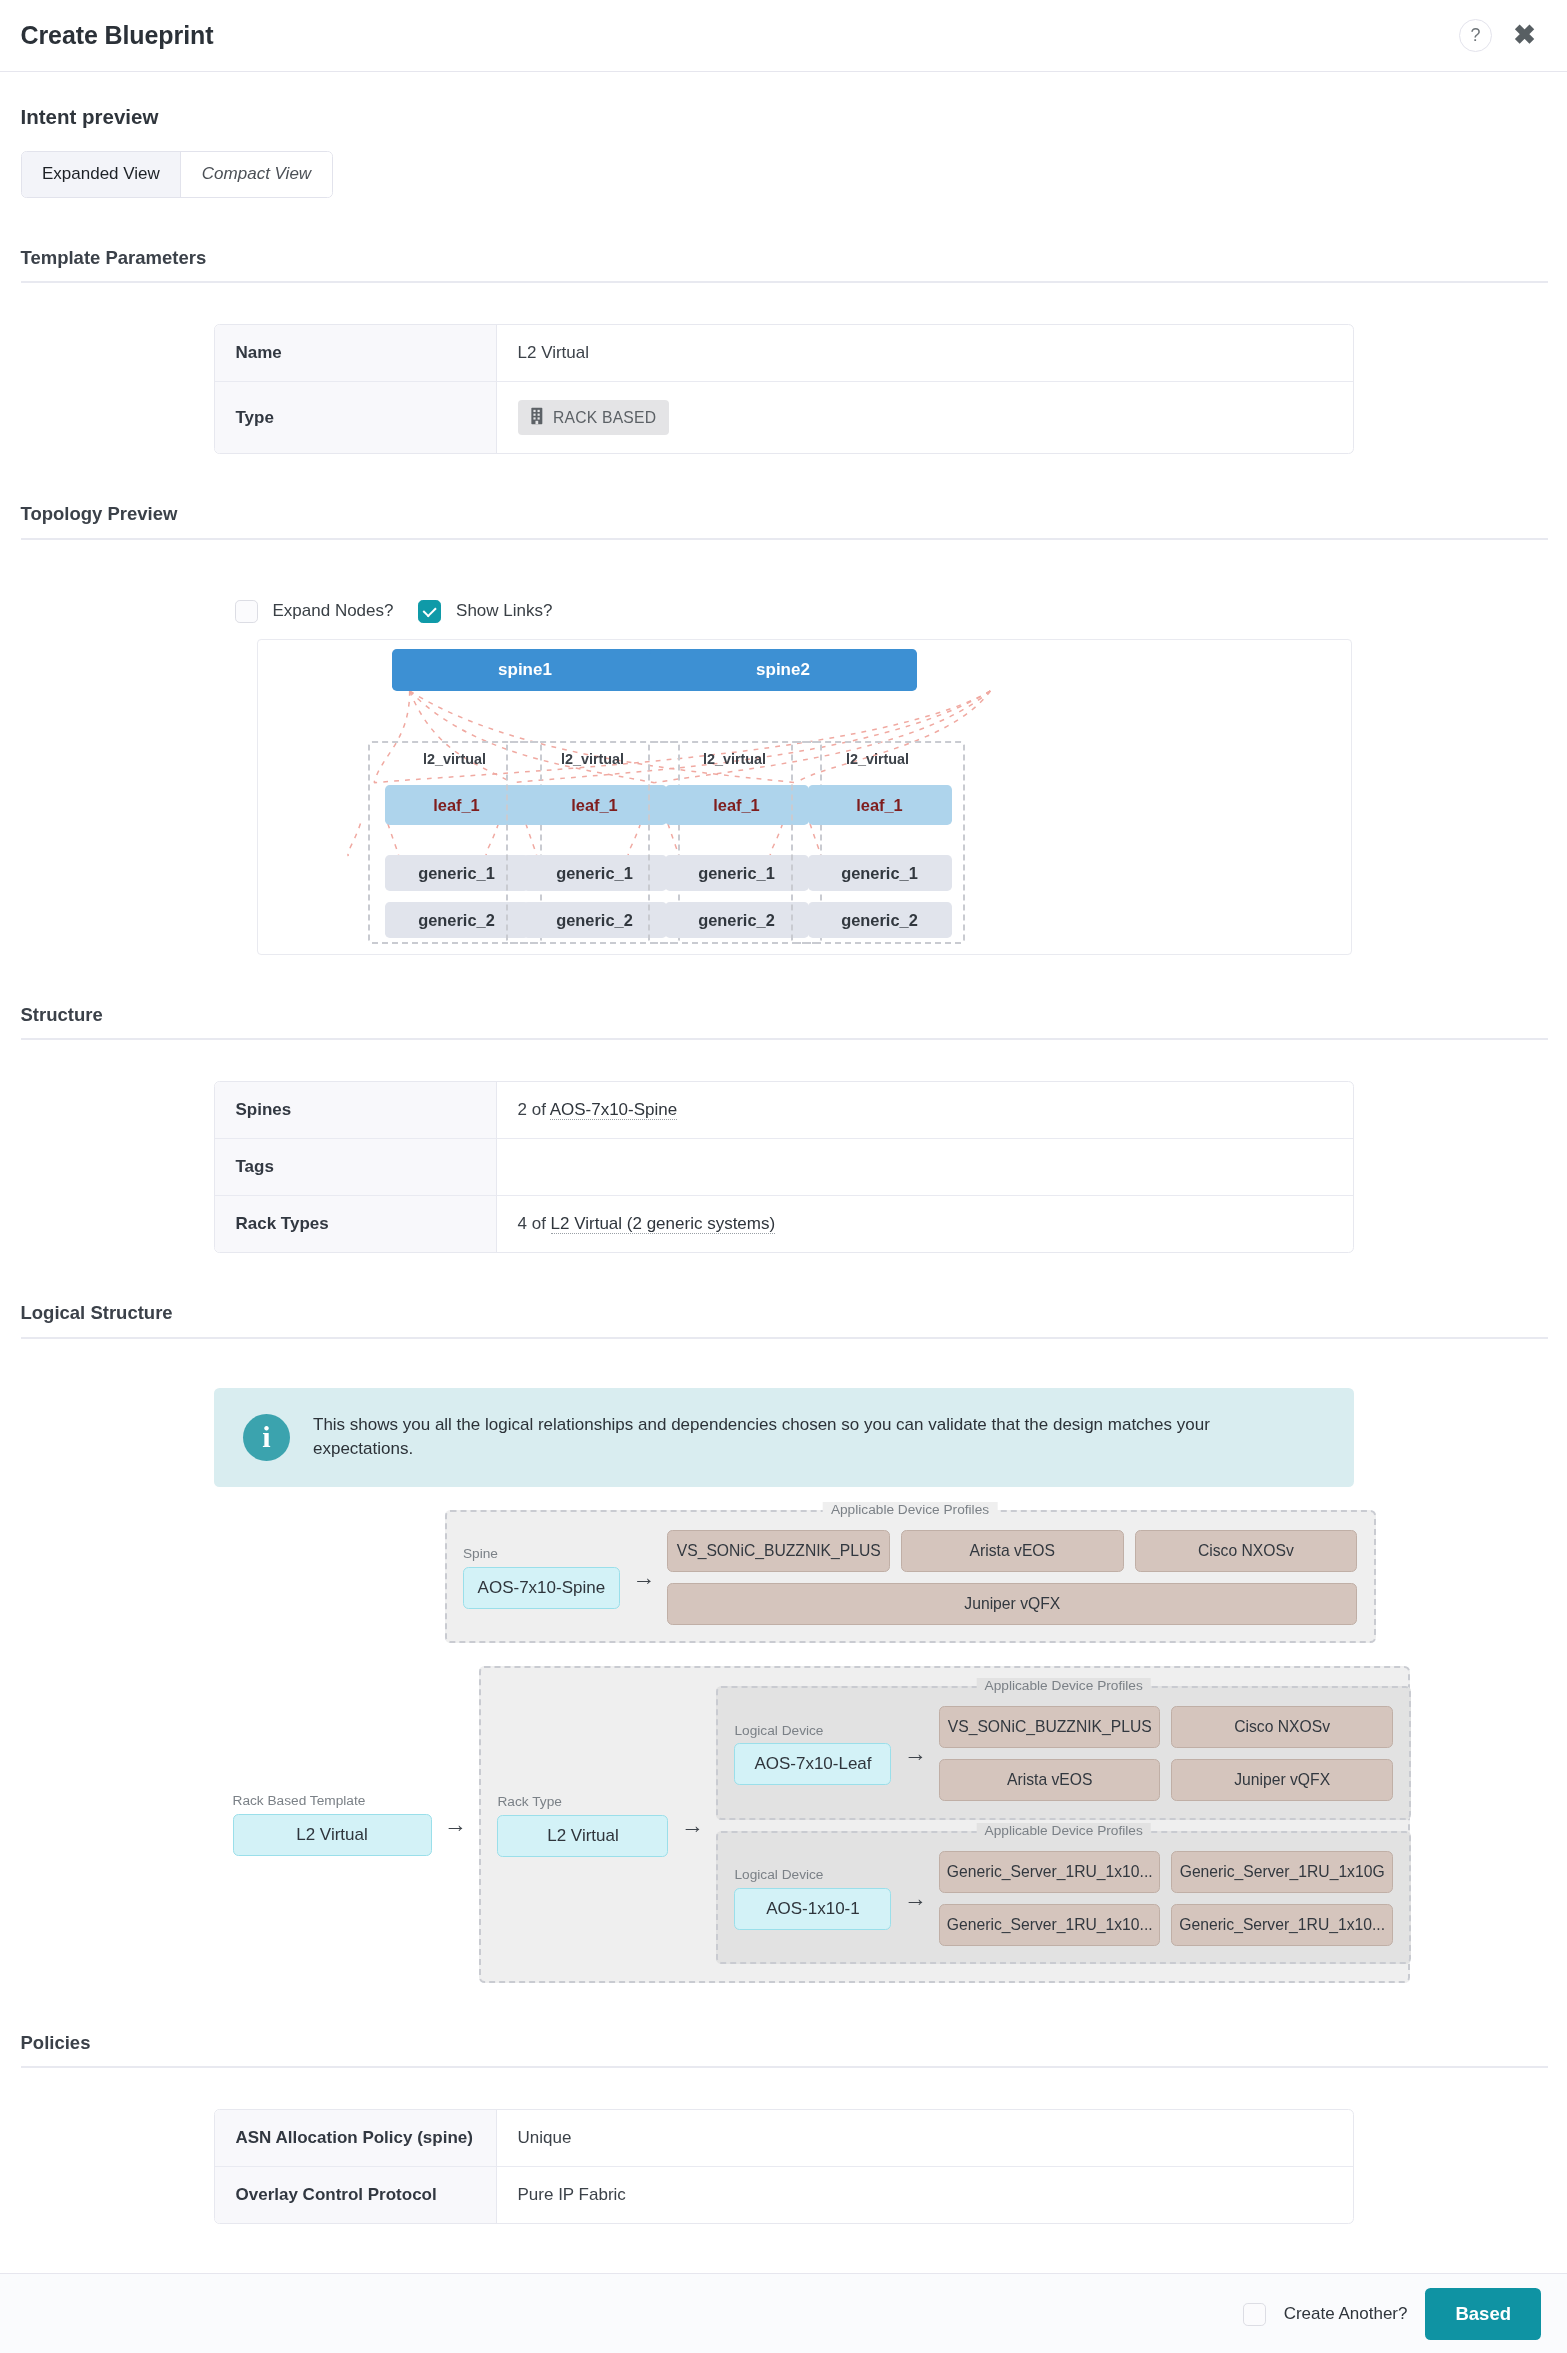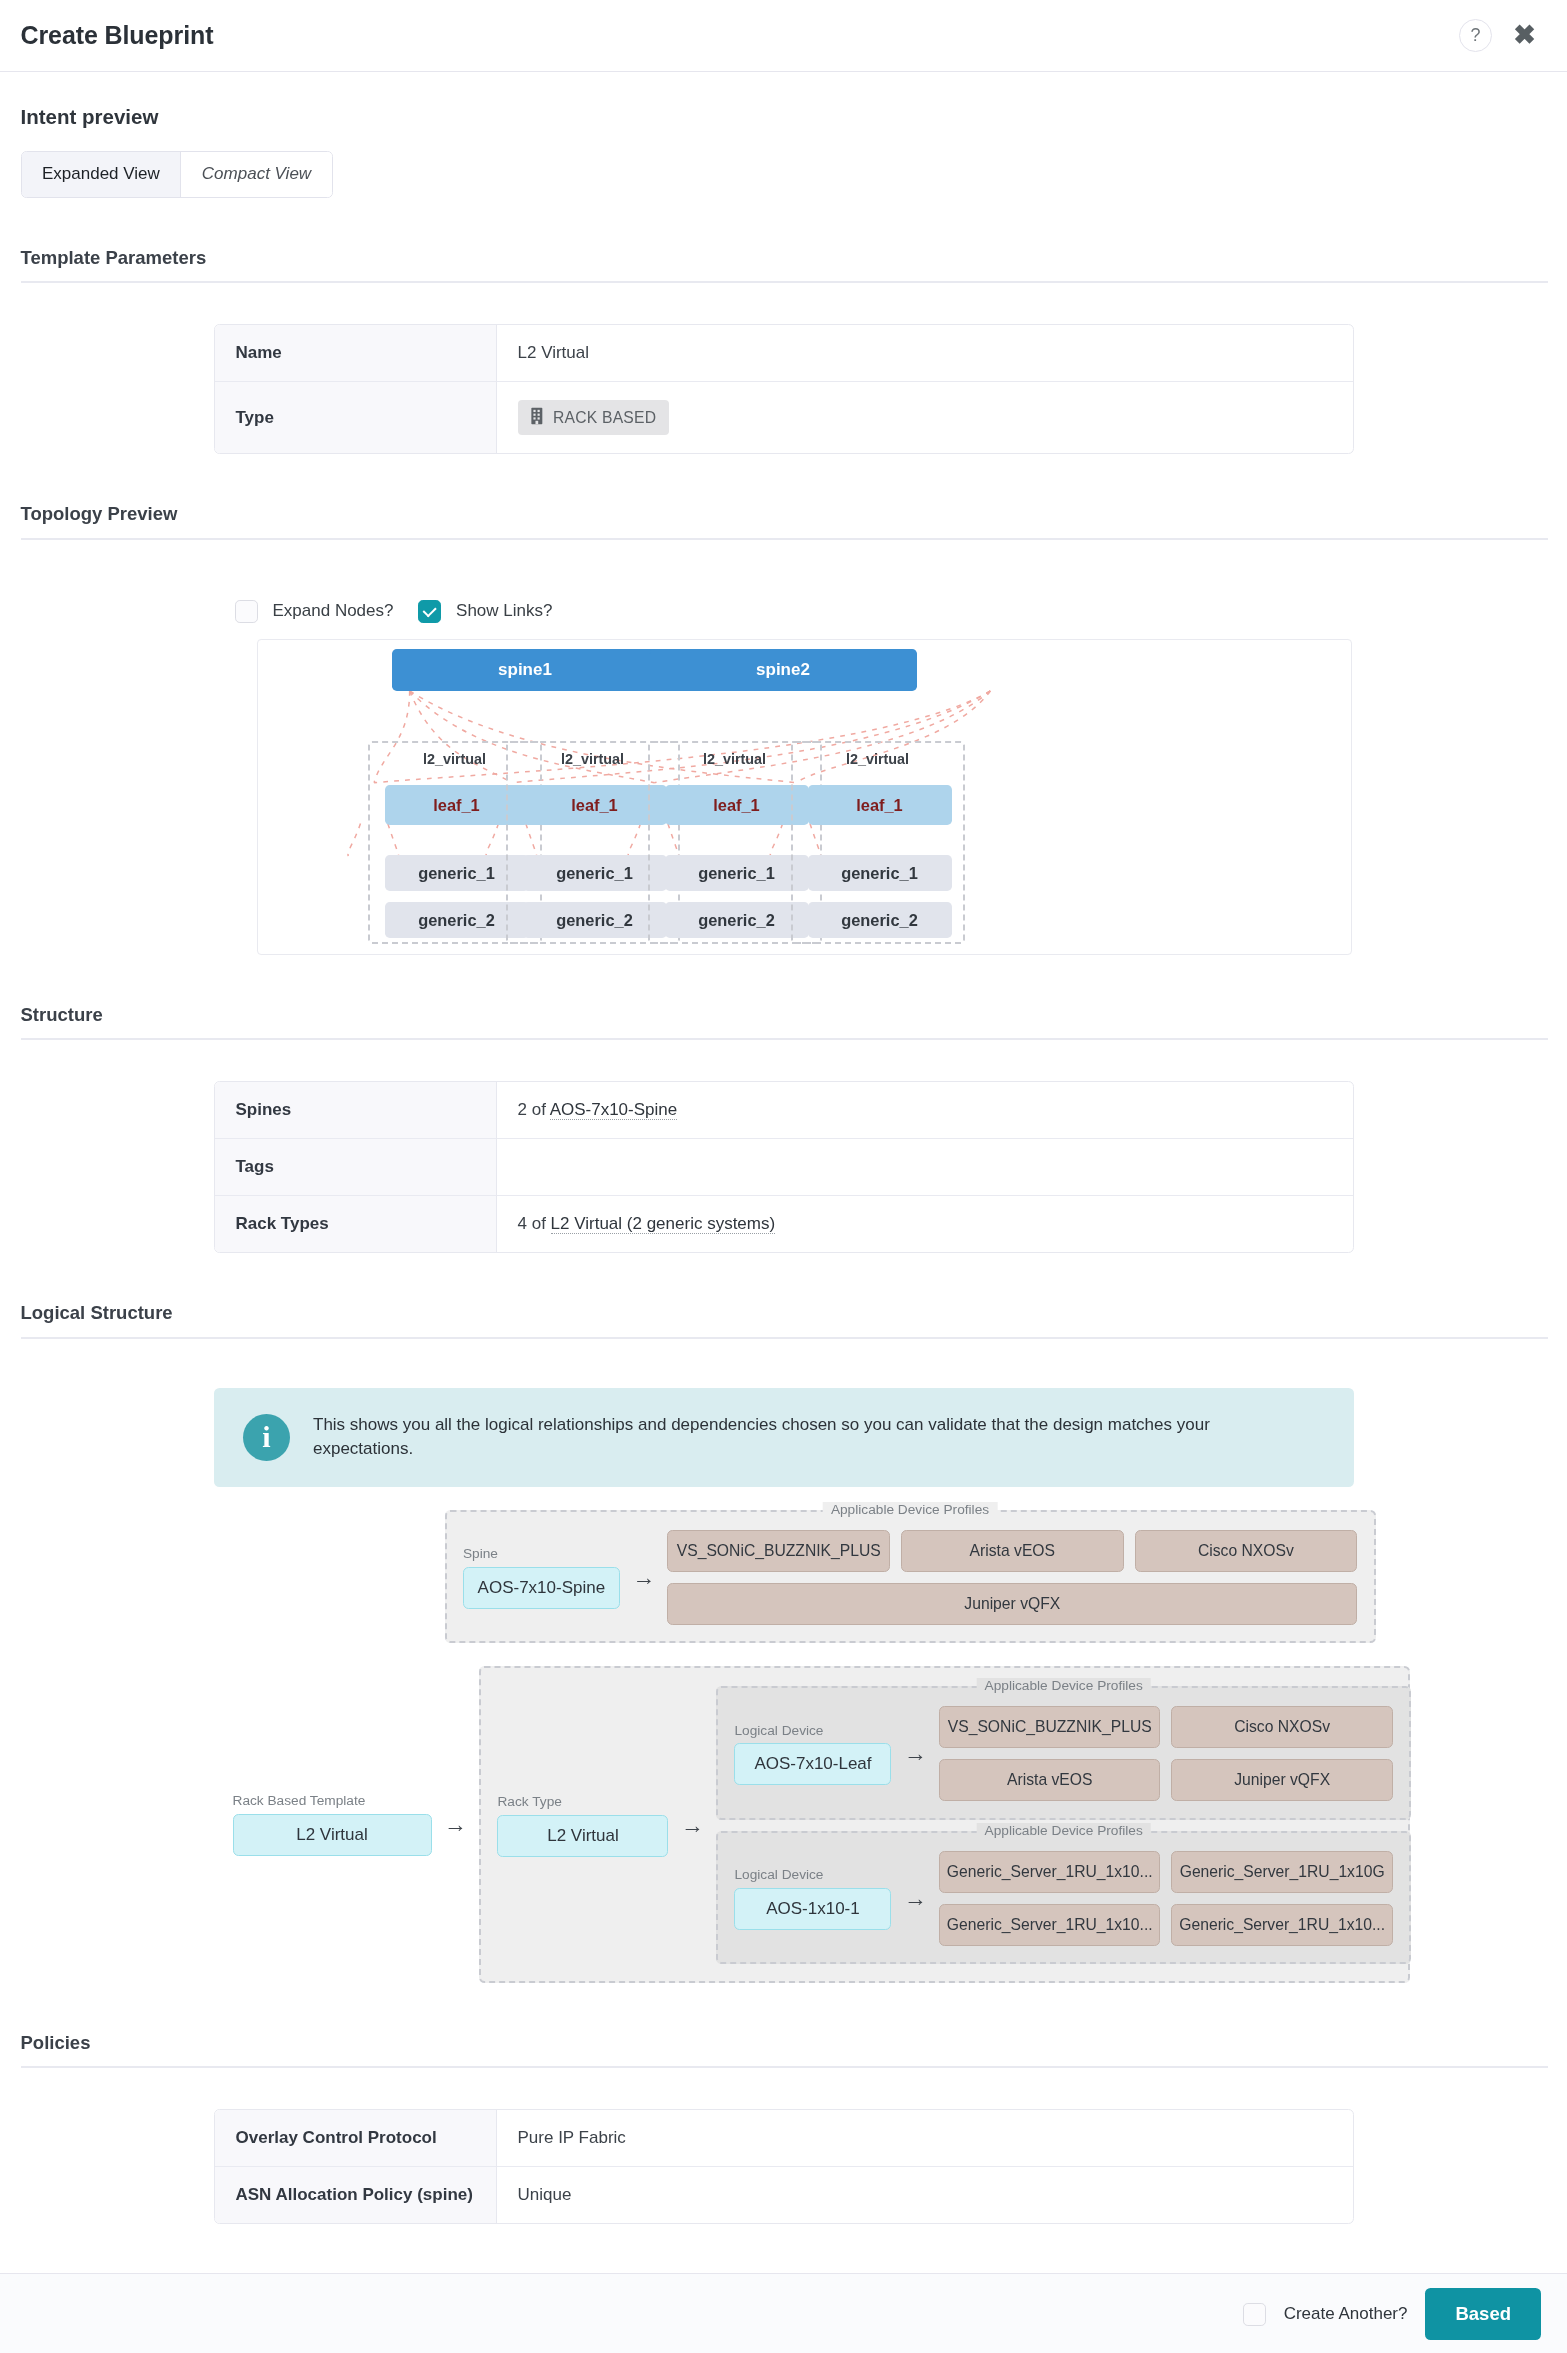--- a/index.html
+++ b/index.html
@@ -471,26 +471,26 @@
           </div>
         </div>
       </div>
     </div>
 
     
     <div class="section-head">Policies</div>
     <table class="kv-table" style="margin-bottom:82px;">
       <tbody>
           <tr>
+        <td class="k">ASN Allocation Policy (spine)</td>
+        <td class="v">Unique</td>
+      </tr>
+      <tr>
         <td class="k">Overlay Control Protocol</td>
         <td class="v">Pure IP Fabric</td>
-      </tr>
-      <tr>
-        <td class="k">ASN Allocation Policy (spine)</td>
-        <td class="v">Unique</td>
       </tr>
     </tbody>
       </table>
 
   </div>
 
   <div class="footer">
     <span class="chk"></span>
     <span class="ca-label">Create Another?</span>
     <button class="create-btn">Based</button>

